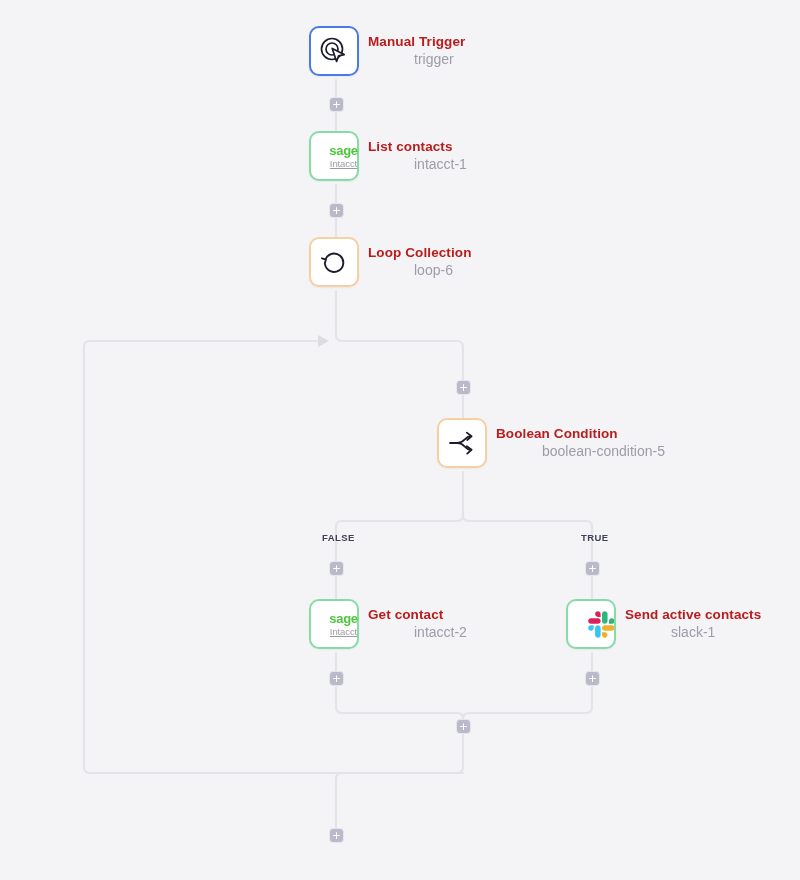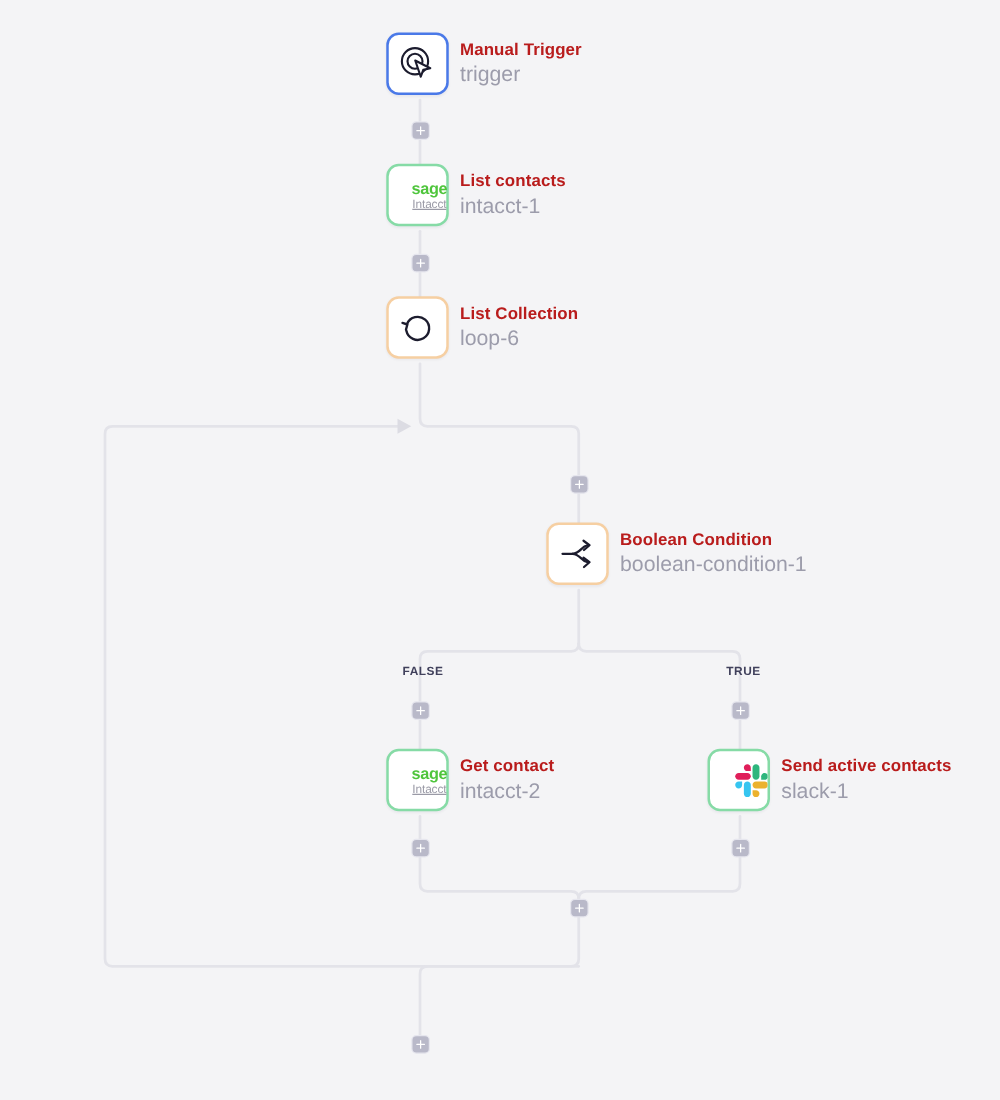--- a/index.html
+++ b/index.html
@@ -58,23 +58,24 @@
     white-space: nowrap;
   }
   .node-title {
     font-size: 13.5px;
     font-weight: bold;
     color: #b91c1c;
     line-height: 1.05;
     letter-spacing: 0.1px;
   }
   .node-sub {
-    font-size: 17px;
+    font-size: 14px;
     color: #9c9cab;
     line-height: 1.05;
+    margin-left: 46px;
   }
 
   
   .sage-logo {
     display: flex;
     flex-direction: column;
     align-items: center;
     justify-content: center;
     line-height: 1;
   }
@@ -200,40 +201,40 @@
   </div>
 
   <div class="node" style="left:309px; top:237px;">
     <div class="node-box orange">
       <svg width="28" height="28" viewBox="0 0 28 28">
         <path d="M5.6,11.2 A9.2,9.2 0 1 1 5.1,16.6" fill="none" stroke="#1c1c2e" stroke-width="1.9" stroke-linecap="round"></path>
         <path d="M2.0,10.3 L5.9,11.6 L4.8,15.6" fill="none" stroke="#1c1c2e" stroke-width="1.9" stroke-linecap="round" stroke-linejoin="round"></path>
       </svg>
     </div>
     <div class="node-text">
-      <div class="node-title">List Collection</div>
+      <div class="node-title">Loop Collection</div>
       <div class="node-sub">loop-6</div>
     </div>
   </div>
 
   <div class="node" style="left:437px; top:418px;">
     <div class="node-box orange">
       <svg width="30" height="28" viewBox="0 0 30 28">
         <g fill="none" stroke="#1c1c2e" stroke-width="1.8" stroke-linecap="round">
           <path d="M3,14 L11,14"></path>
           <path d="M11,14 C17,14 18,8 23,7.2"></path>
           <path d="M11,14 C17,14 18,20 23,20.8"></path>
         </g>
         <path d="M19.8,3.6 L24.6,7.2 L20.2,11.0" fill="none" stroke="#1c1c2e" stroke-width="1.8" stroke-linecap="round" stroke-linejoin="round"></path>
         <path d="M19.8,17.2 L24.6,20.8 L20.2,24.6" fill="none" stroke="#1c1c2e" stroke-width="1.8" stroke-linecap="round" stroke-linejoin="round"></path>
       </svg>
     </div>
     <div class="node-text">
       <div class="node-title">Boolean Condition</div>
-      <div class="node-sub">boolean-condition-1</div>
+      <div class="node-sub">boolean-condition-5</div>
     </div>
   </div>
 
   <div class="node" style="left:309px; top:599px;">
     <div class="node-box green">
       <div class="sage-logo">
         <div class="sage-word">sage</div>
         <div class="sage-sub">Intacct</div>
       </div>
     </div>

